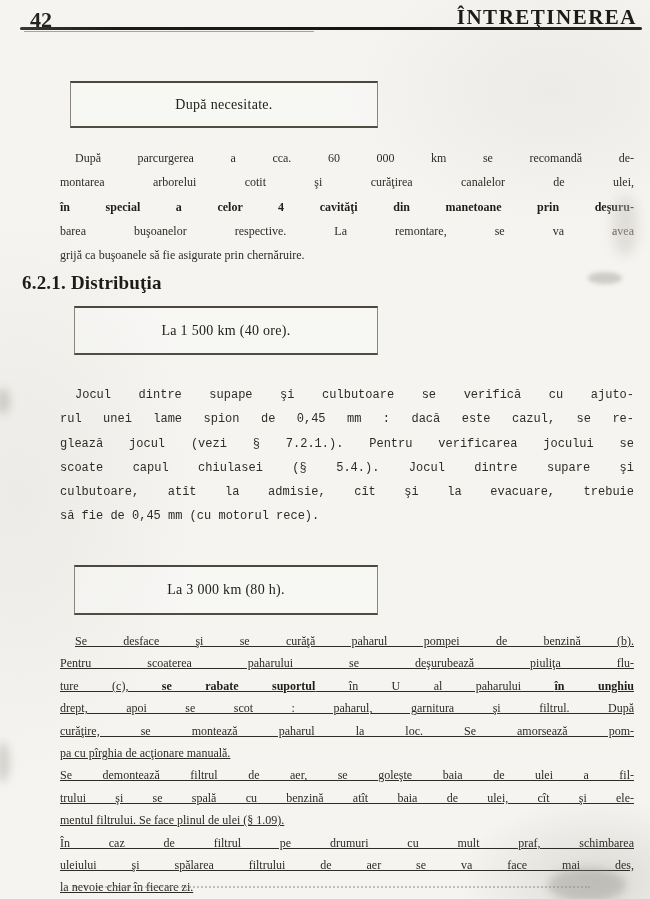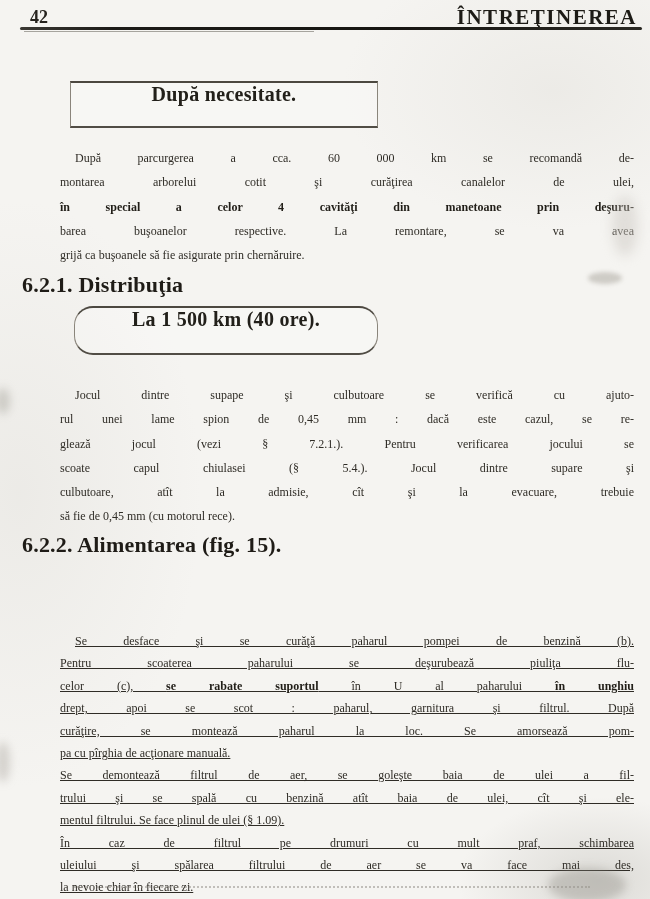--- a/index.html
+++ b/index.html
@@ -11,42 +11,42 @@
   .page{
     position:relative; width:650px; height:899px; overflow:hidden;
     background:#f5f4f1;
     background-image:
       radial-gradient(ellipse 300px 200px at 85% 10%, rgba(220,218,212,.35), transparent 70%),
       radial-gradient(ellipse 260px 420px at 3% 55%, rgba(215,213,207,.30), transparent 70%),
       radial-gradient(ellipse 200px 120px at 92% 98%, rgba(190,188,182,.45), transparent 70%);
     color:#2f2c26;
   }
   
-  .pagenum{ position:absolute; left:30px; top:7px; font-size:18px; font-weight:bold; color:#26231e; }
+  .pagenum{ position:absolute; left:30px; top:7px; font-size:22px; font-weight:bold; color:#26231e; }
   .htitle{ position:absolute; left:0; right:13px; top:5px; text-align:right; font-size:21px; font-weight:bold; letter-spacing:1.5px; color:#1d1b16; }
   .hrule{ position:absolute; left:20px; top:27px; width:622px; height:3px;
     background:linear-gradient(to right,#3a3833 0%, #1c1b18 15%, #161511 60%, #2a2823 100%); border-radius:2px; }
   .hrule2{ position:absolute; left:24px; top:31px; width:290px; height:1px; background:rgba(70,66,58,.45); }
   
   .ibox{
-    position:absolute; display:flex; align-items:flex-start; justify-content:center;
+    position:absolute; display:flex; align-items:center; justify-content:center;
     border:1px solid #8a857b; border-top:2px solid #4c4840; border-bottom:2px solid #514d45;
     background:rgba(255,255,255,.25);
-    font-weight:bold; font-size:20px; color:#22201a; letter-spacing:.3px;
+    font-weight:normal; font-size:14px; color:#22201a; letter-spacing:.3px;
   }
   .box1{ left:70px;  top:81px;  width:308px; height:47px; }
-  .box2{ left:74px;  top:306px; width:304px; height:49px;border-radius:19px; }
+  .box2{ left:74px;  top:306px; width:304px; height:49px; }
   .box3{ left:74px;  top:565px; width:304px; height:50px; }
   
-  .sechead{ position:absolute; left:22px; font-size:22px; font-weight:bold; color:#1f1c17; letter-spacing:.2px; }
+  .sechead{ position:absolute; left:22px; font-size:19px; font-weight:bold; color:#1f1c17; letter-spacing:.2px; }
   .sh1{ top:272px; } .sh2{ top:532px; }
   
   .para{ position:absolute; left:60px; width:574px; font-size:12px; color:#2f2c26; }
   .p1{ top:146px; line-height:24.3px; }
-  .p2{ top:383px; line-height:24.3px; }
+  .p2{ top:383px; line-height:24.3px;font-family:Liberation Mono, monospace; }
   .pbottom{ top:630px; line-height:22.4px;text-decoration:underline; }
   .jl{ text-align:justify; text-align-last:justify; white-space:nowrap; }
   .ll{ text-align:right; text-align-last:left; }
   .ind{ padding-left:15px; }
   .b{ font-weight:bold; color:#211e18; }
   
   .dotline{ position:absolute; left:74px; top:886px; width:516px; height:0;
     border-top:2px dotted rgba(150,146,138,.55); }
   .smudge{ position:absolute; border-radius:50%; filter:blur(4px); }
   .sm1{ left:548px; top:868px; width:78px; height:34px; background:rgba(148,145,138,.40); }
@@ -85,27 +85,29 @@
 
   <div class="para p2">
     <div class="jl ind">Jocul dintre supape şi culbutoare se verifică cu ajuto-</div>
     <div class="jl">rul unei lame spion de 0,45 mm : dacă este cazul, se re-</div>
     <div class="jl">glează jocul (vezi § 7.2.1.). Pentru verificarea jocului se</div>
     <div class="jl">scoate capul chiulasei (§ 5.4.). Jocul dintre supare şi</div>
     <div class="jl">culbutoare, atît la admisie, cît şi la evacuare, trebuie</div>
     <div class="ll">să fie de 0,45 mm (cu motorul rece).</div>
   </div>
 
-  <div class="sechead sh2">6.2.2. Alimentarea (fig. 15).</div>
 
+  <div class="ibox box3">
+    <span>La 3 000 km (80 h).</span>
+  </div>
 
   <div class="para pbottom">
     <div class="jl ind">Se desface şi se curăţă paharul pompei de benzină (b).</div>
     <div class="jl">Pentru scoaterea paharului se deşurubează piuliţa flu-</div>
-    <div class="jl"><span>celor (c), </span><span class="b">se rabate suportul</span><span> în U al paharului </span><span class="b">în unghiu</span></div>
+    <div class="jl"><span>ture (c), </span><span class="b">se rabate suportul</span><span> în U al paharului </span><span class="b">în unghiu</span></div>
     <div class="jl">drept, apoi se scot : paharul, garnitura şi filtrul. După</div>
     <div class="jl">curăţire, se montează paharul la loc. Se amorsează pom-</div>
     <div class="ll">pa cu pîrghia de acţionare manuală.</div>
     <div class="jl">Se demontează filtrul de aer, se goleşte baia de ulei a fil-</div>
     <div class="jl">trului şi se spală cu benzină atît baia de ulei, cît şi ele-</div>
     <div class="ll">mentul filtrului. Se face plinul de ulei (§ 1.09).</div>
     <div class="jl">În caz de filtrul pe drumuri cu mult praf, schimbarea</div>
     <div class="jl">uleiului şi spălarea filtrului de aer se va face mai des,</div>
     <div class="ll">la nevoie chiar în fiecare zi.</div>
   </div>

